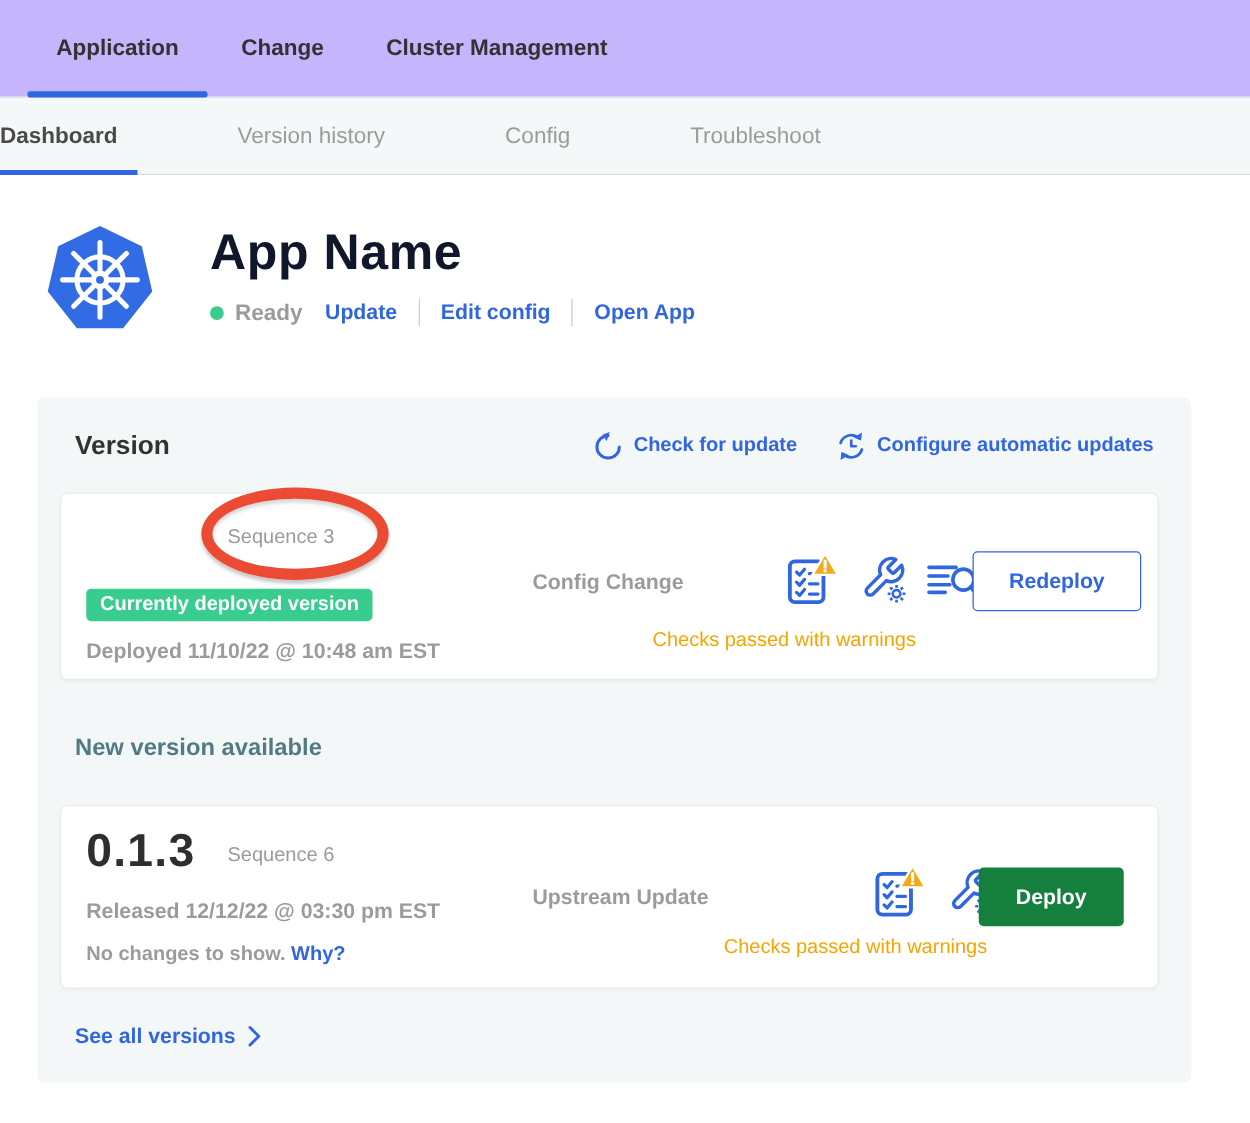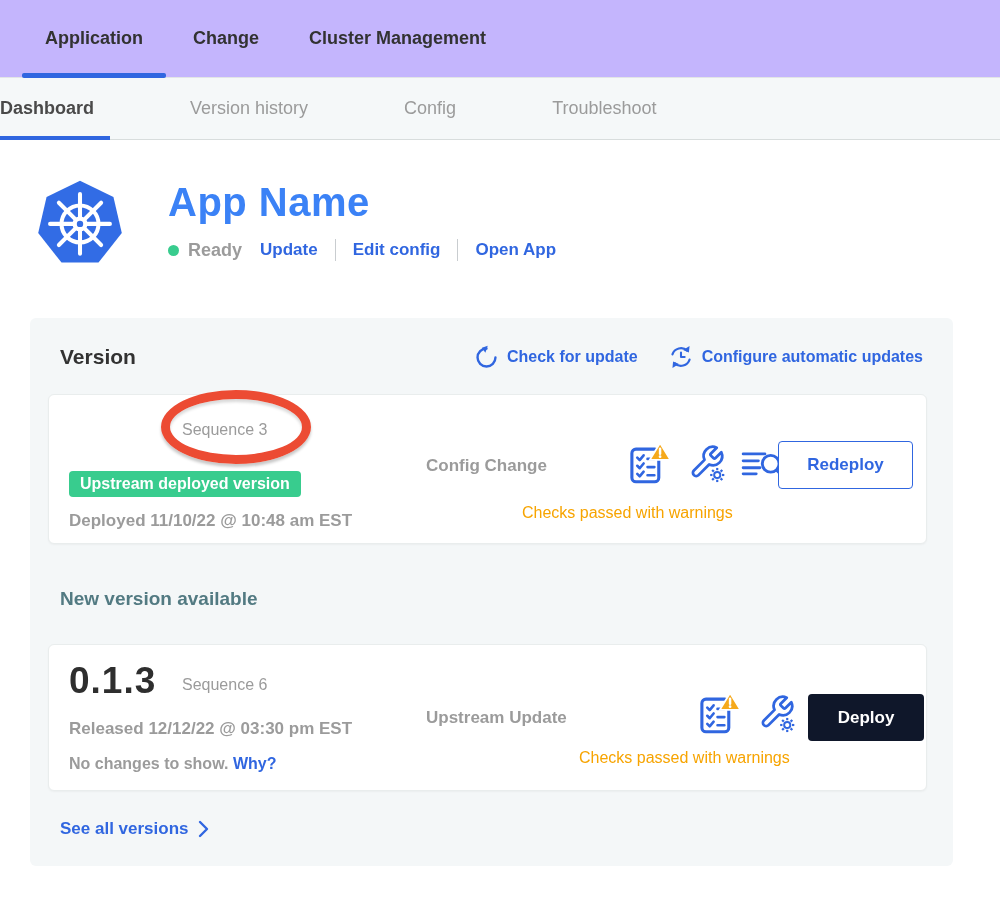--- a/index.html
+++ b/index.html
@@ -13,21 +13,21 @@
 
   
   .subnav { height:62px; background:#f5f8f9; border-bottom:1px solid #d8dddd; display:flex; align-items:center; gap:96px; }
   .subnav-item { font-size:18px; font-weight:500; color:#9b9b9b; height:62px; display:flex; align-items:center; position:relative; cursor:pointer; white-space:nowrap; }
   .subnav-item.active { color:#4a4a4a; font-weight:700; }
   .subnav-item.active::after { content:""; position:absolute; left:-16px; right:-16px; bottom:0; height:4px; background:#3066e0; }
 
   
   .app-header { display:flex; padding:38px 0 0 36px; gap:44px; }
   .k8s-logo { width:88px; height:90px; flex:none; }
-  .app-title { font-size:40px; font-weight:700; color:#3b82f6; letter-spacing:.5px; margin-top:2px; }
+  .app-title { font-size:40px; font-weight:700; color:#0f172a; letter-spacing:.5px; margin-top:2px; }
   .status-row { display:flex; align-items:center; margin-top:14px; font-size:18px; }
   .status-dot { width:11px; height:11px; border-radius:50%; background:#38cc8e; margin-right:9px; }
   .status-text { color:#9b9b9b; font-weight:600; margin-right:18px; }
   .hdr-link { color:#3066e0; font-weight:700; font-size:17px; text-decoration:none; cursor:pointer; }
   .hdr-sep { width:1px; height:22px; background:#c9cdd0; margin:0 17px; }
 
   
   .panel { position:absolute; left:30px; top:318px; width:923px; height:548px; background:#f4f7f8; border-radius:6px; padding:26px 18px 0 18px; }
   .panel-head { display:flex; align-items:center; justify-content:space-between; padding:0 12px 0 12px; }
   .panel-title { font-size:21px; font-weight:700; color:#323232; }
@@ -41,21 +41,21 @@
   .vnum { position:absolute; left:20px; font-size:37px; font-weight:800; color:#2e2e2e; letter-spacing:1px; }
   .vseq { position:absolute; left:133px; font-size:16px; color:#9b9b9b; }
   .badge { position:absolute; left:20px; top:76px; background:#38cc8e; color:#fff; font-size:16px; font-weight:700; padding:4px 11px; border-radius:4px; }
   .vdate { position:absolute; left:20px; font-size:17px; font-weight:600; color:#9b9b9b; }
   .vsource { position:absolute; left:377px; font-size:17px; font-weight:700; color:#9b9b9b; }
   .vicons { position:absolute; display:flex; align-items:center; gap:15px; }
   .vchecks { position:absolute; font-size:16px; font-weight:400; color:#f7a400; white-space:nowrap; }
 
   .btn { font-family:"Liberation Sans",sans-serif; font-size:17px; font-weight:700; border-radius:4px; cursor:pointer; }
   .btn-outline { position:absolute; right:13px; top:46px; width:135px; height:48px; background:#fff; color:#3066e0; border:1.5px solid #3066e0; }
-  .btn-solid { position:absolute; right:2px; top:49px; width:116px; height:47px; background:#0f172a; color:#fff; border:none; }
+  .btn-solid { position:absolute; right:27px; top:49px; width:116px; height:47px; background:#15803d; color:#fff; border:none; }
 
   .new-version-heading { margin:44px 0 0 12px; font-size:19px; font-weight:700; color:#527a82; }
   .see-all { margin:28px 0 0 12px; display:flex; align-items:center; gap:9px; color:#3066e0; font-size:17px; font-weight:700; cursor:pointer; }
 
   .annotation-ellipse { position:absolute; left:112px; top:-5px; width:150px; height:74px; border:9px solid #ec4b33; border-radius:50%; pointer-events:none; z-index:5;
     box-shadow:0 3px 3px rgba(0,0,0,.22), inset 0 3px 3px rgba(0,0,0,.15); }
 
   .icon-svg { display:block; }
   .nochanges { position:absolute; left:20px; font-size:16px; font-weight:600; color:#9b9b9b; }
   .why-link { color:#3066e0; font-weight:700; cursor:pointer; }
@@ -172,21 +172,21 @@
             <use href="#ico-autoupdate"></use>
           </svg>
         <span>Configure automatic updates</span>
       </div>
     </div>
   </div>
 
   <div class="vcard first">
     <div class="vseq" style="top:26px;">Sequence 3</div>
     <div class="annotation-ellipse"></div>
-    <div class="badge">Upstream deployed version</div>
+    <div class="badge">Currently deployed version</div>
     <div class="vdate" style="top:116px;">Deployed 11/10/22 @ 10:48 am EST</div>
     <div class="vsource" style="top:61px;">Config Change</div>
     <div class="vicons" style="left:578px; top:46px;">
       <svg class="icon-svg" width="44" height="44" viewBox="0 0 27 27">
           <use href="#ico-checklist"></use>
         </svg>
       <svg class="icon-svg" width="40" height="42" viewBox="0 0 26 27">
           <use href="#ico-wrench"></use>
         </svg>
       <svg class="icon-svg" width="42" height="32" viewBox="0 0 29 21">

